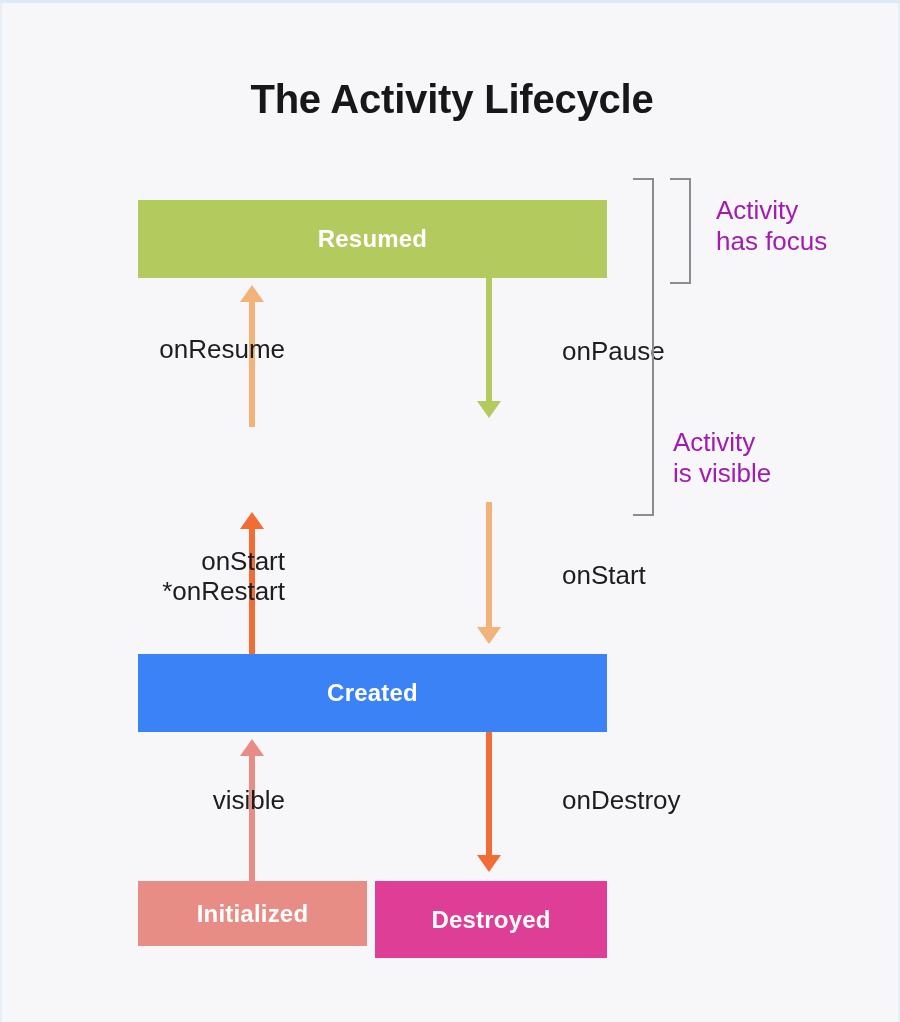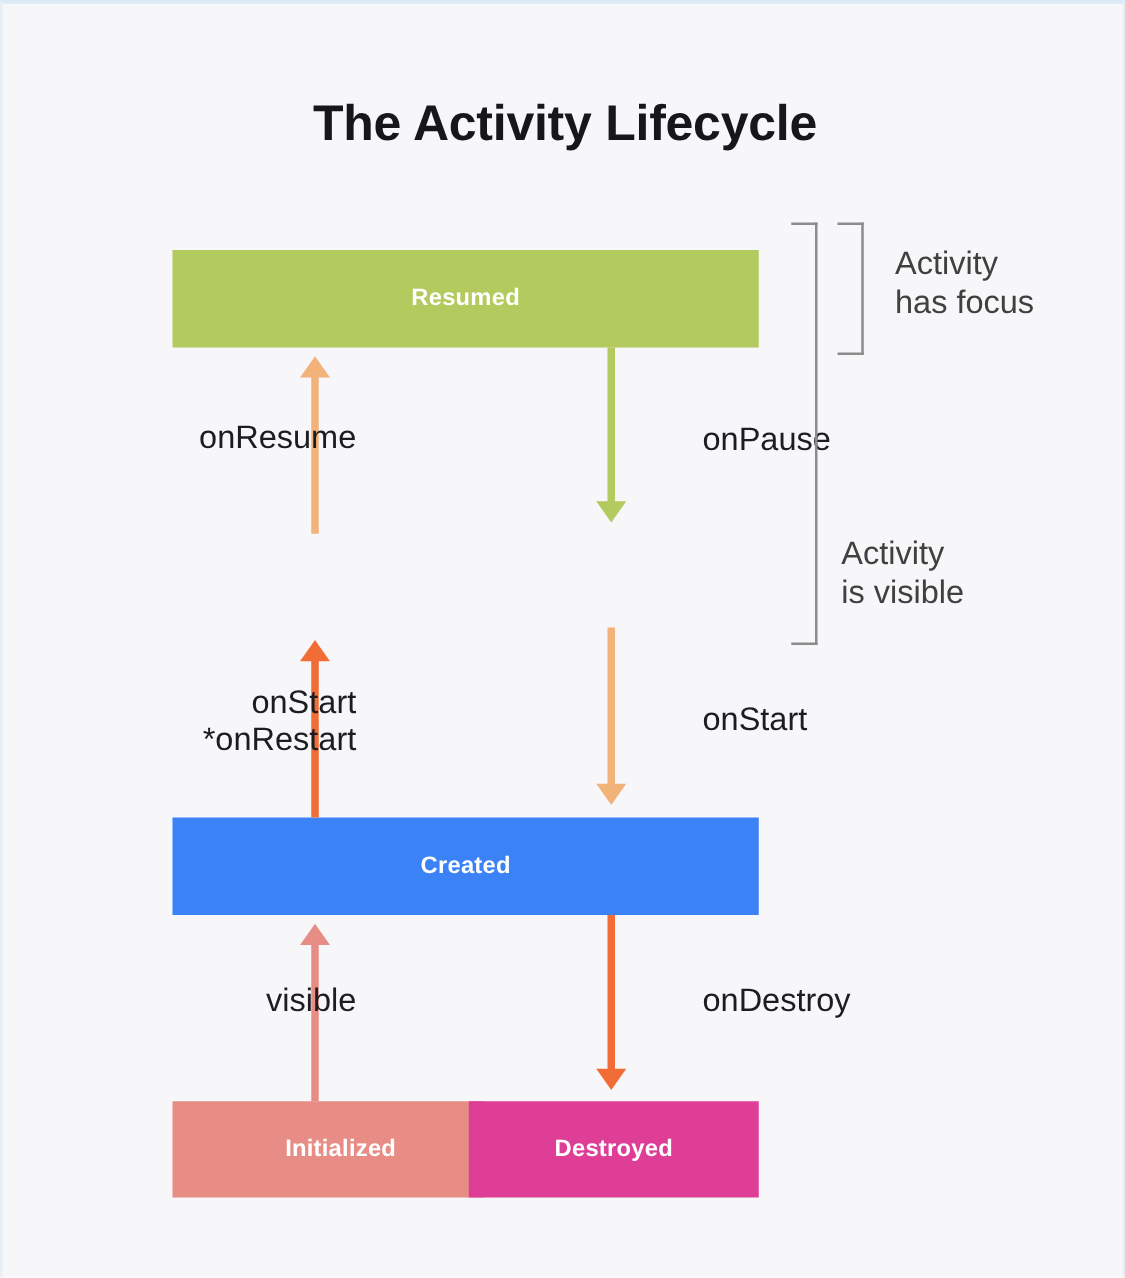--- a/index.html
+++ b/index.html
@@ -38,28 +38,28 @@
     letter-spacing: -0.2px;
   }
 
   
   .state-box {
     position: absolute;
     display: flex;
     align-items: center;
     justify-content: center;
     color: #ffffff;
-    font-size: 19px;
+    font-size: 24px;
     font-weight: bold;
     letter-spacing: 0.2px;
   }
   #box-resumed     { left: 136px; top: 197px; width: 469px; height: 78px; background: #b2ca5e; }
   #box-started     { left: 136px; top: 424px; width: 469px; height: 75px; background: #f2b37a; }
   #box-created     { left: 136px; top: 651px; width: 469px; height: 78px; background: #3b82f6; }
-  #box-initialized { left: 136px; top: 878px; width: 229px; height: 77px; background: #e78d86; padding-left: 20px; }
+  #box-initialized { left: 136px; top: 878px; width: 229px; height: 65px; background: #e78d86; }
   #box-destroyed   { left: 373px; top: 878px; width: 232px; height: 77px; background: #de3e95; }
 
   
   .arrow-stem {
     position: absolute;
     width: 6px;
   }
   .arrow-head {
     position: absolute;
     width: 0;
@@ -117,21 +117,21 @@
     border: 2px solid #8c8c8c;
     border-left: none;
     box-sizing: border-box;
   }
   #bracket-focus   { left: 668px; top: 175px; width: 21px; height: 106px; }
   #bracket-visible { left: 631px; top: 175px; width: 21px; height: 338px; }
 
   .bracket-label {
     position: absolute;
     font-size: 26px;
-    color: #404040;
+    color: #a21caf;
     line-height: 1.2;
     white-space: pre-line;
   }
   #label-focus   { left: 714px; top: 192px; }
   #label-visible { left: 671px; top: 424px; }
 </style>
 </head>
 <body>
 
 <div id="canvas">

